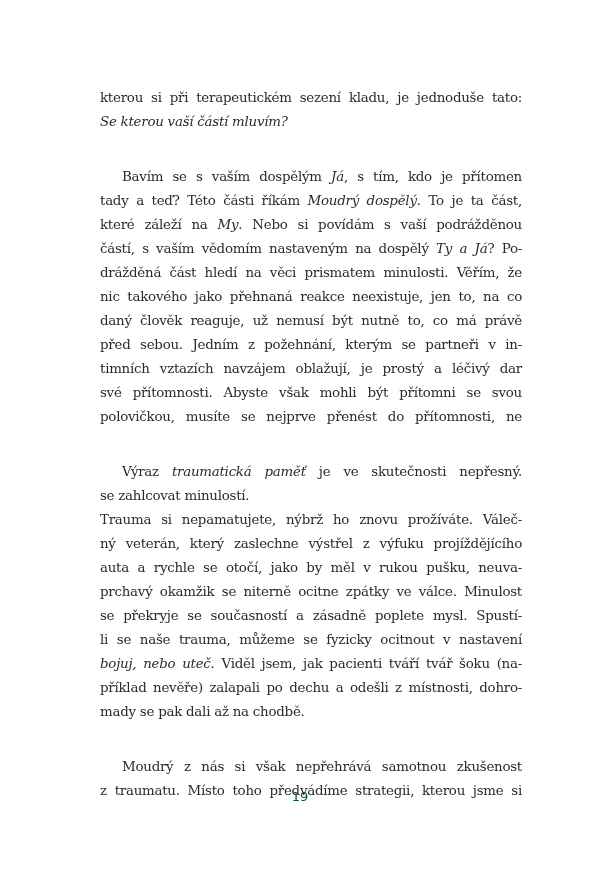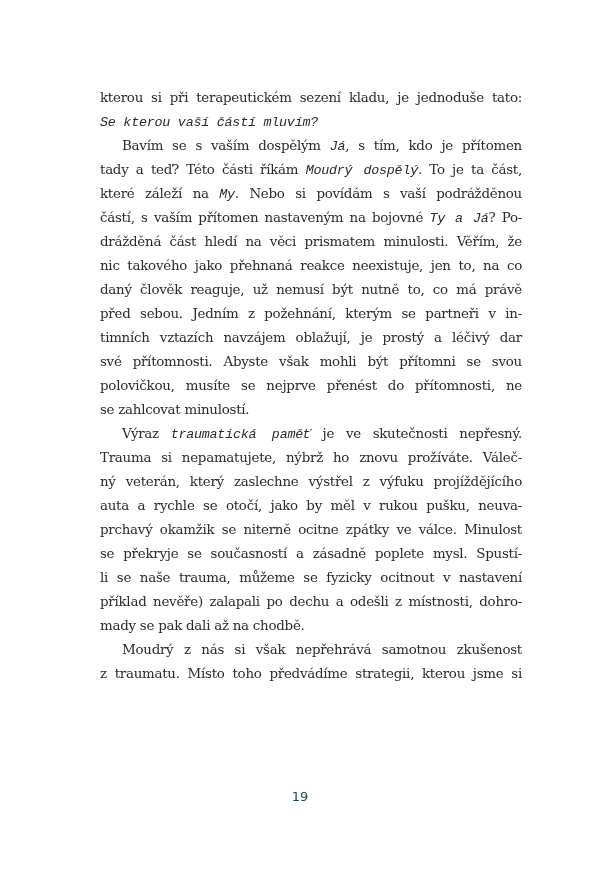--- a/index.html
+++ b/index.html
@@ -8,52 +8,53 @@
     position: absolute; left: 0; top: 0; width: 600px; height: 632px; background: #ffffff;
   }
   .text {
     position: absolute; left: 100px; top: 86px; width: 422px;
     font-family: "DejaVu Serif", serif;
     font-size: 13.4px; line-height: 24px; color: #2a2a2a;
     letter-spacing: -0.25px;
   }
   .line { display: block; white-space: nowrap; text-align: justify; text-align-last: justify; height: 24px; }
   .line.last { text-align-last: left; }
-  .line.indent { padding-left: 22px; }
-  .line i { font-style: italic; font-family: Liberation Mono, monospace; }
+  .line.indent { padding-left: 22px; margin-top: 31px; }
+  .line i { font-style: italic; }
   .folio {
     position: absolute; left: 0; width: 600px; top: 789px; text-align: center;
     font-family: "DejaVu Sans", sans-serif; font-size: 13px; color: #14532d;
   }
 </style>
 </head>
 <body>
 
 <div class="page">
   <div class="text" id="body-text">
       <span class="line"><span>kterou si při terapeutickém sezení kladu, je jednoduše tato:</span></span>
       <span class="line last"><i>Se kterou vaší částí mluvím?</i></span>
       <span class="line indent"><span>Bavím se s vaším dospělým </span><i>Já</i><span>, s tím, kdo je přítomen</span></span>
       <span class="line"><span>tady a teď? Této části říkám </span><i>Moudrý dospělý</i><span>. To je ta část,</span></span>
       <span class="line"><span>které záleží na </span><i>My</i><span>. Nebo si povídám s vaší podrážděnou</span></span>
-      <span class="line"><span>částí, s vaším přítomen nastaveným na bojovné </span><i>Ty a Já</i><span>? Po-</span></span>
+      <span class="line"><span>částí, s vaším vědomím nastaveným na dospělý </span><i>Ty a Já</i><span>? Po-</span></span>
       <span class="line"><span>drážděná část hledí na věci prismatem minulosti. Věřím, že</span></span>
       <span class="line"><span>nic takového jako přehnaná reakce neexistuje, jen to, na co</span></span>
       <span class="line"><span>daný člověk reaguje, už nemusí být nutně to, co má právě</span></span>
       <span class="line"><span>před sebou. Jedním z požehnání, kterým se partneři v in-</span></span>
       <span class="line"><span>timních vztazích navzájem oblažují, je prostý a léčivý dar</span></span>
       <span class="line"><span>své přítomnosti. Abyste však mohli být přítomni se svou</span></span>
       <span class="line"><span>polovičkou, musíte se nejprve přenést do přítomnosti, ne</span></span>
+      <span class="line indent"><span>Výraz </span><i>traumatická paměť</i><span> je ve skutečnosti nepřesný.</span></span>
       <span class="line last"><span>se zahlcovat minulostí.</span></span>
-      <span class="line indent"><span>Výraz </span><i>traumatická paměť</i><span> je ve skutečnosti nepřesný.</span></span>
       <span class="line"><span>Trauma si nepamatujete, nýbrž ho znovu prožíváte. Váleč-</span></span>
       <span class="line"><span>ný veterán, který zaslechne výstřel z výfuku projíždějícího</span></span>
       <span class="line"><span>auta a rychle se otočí, jako by měl v rukou pušku, neuva-</span></span>
       <span class="line"><span>prchavý okamžik se niterně ocitne zpátky ve válce. Minulost</span></span>
       <span class="line"><span>se překryje se současností a zásadně poplete mysl. Spustí-</span></span>
       <span class="line"><span>li se naše trauma, můžeme se fyzicky ocitnout v nastavení</span></span>
+      <span class="line"><i>bojuj, nebo uteč</i><span>. Viděl jsem, jak pacienti tváří tvář šoku (na-</span></span>
       <span class="line"><span>příklad nevěře) zalapali po dechu a odešli z místnosti, dohro-</span></span>
       <span class="line last"><span>mady se pak dali až na chodbě.</span></span>
       <span class="line indent"><span>Moudrý z nás si však nepřehrává samotnou zkušenost</span></span>
       <span class="line"><span>z traumatu. Místo toho předvádíme strategii, kterou jsme si</span></span>
     </div>
   <div class="folio">19</div>
 </div>
 
 </body></html>

